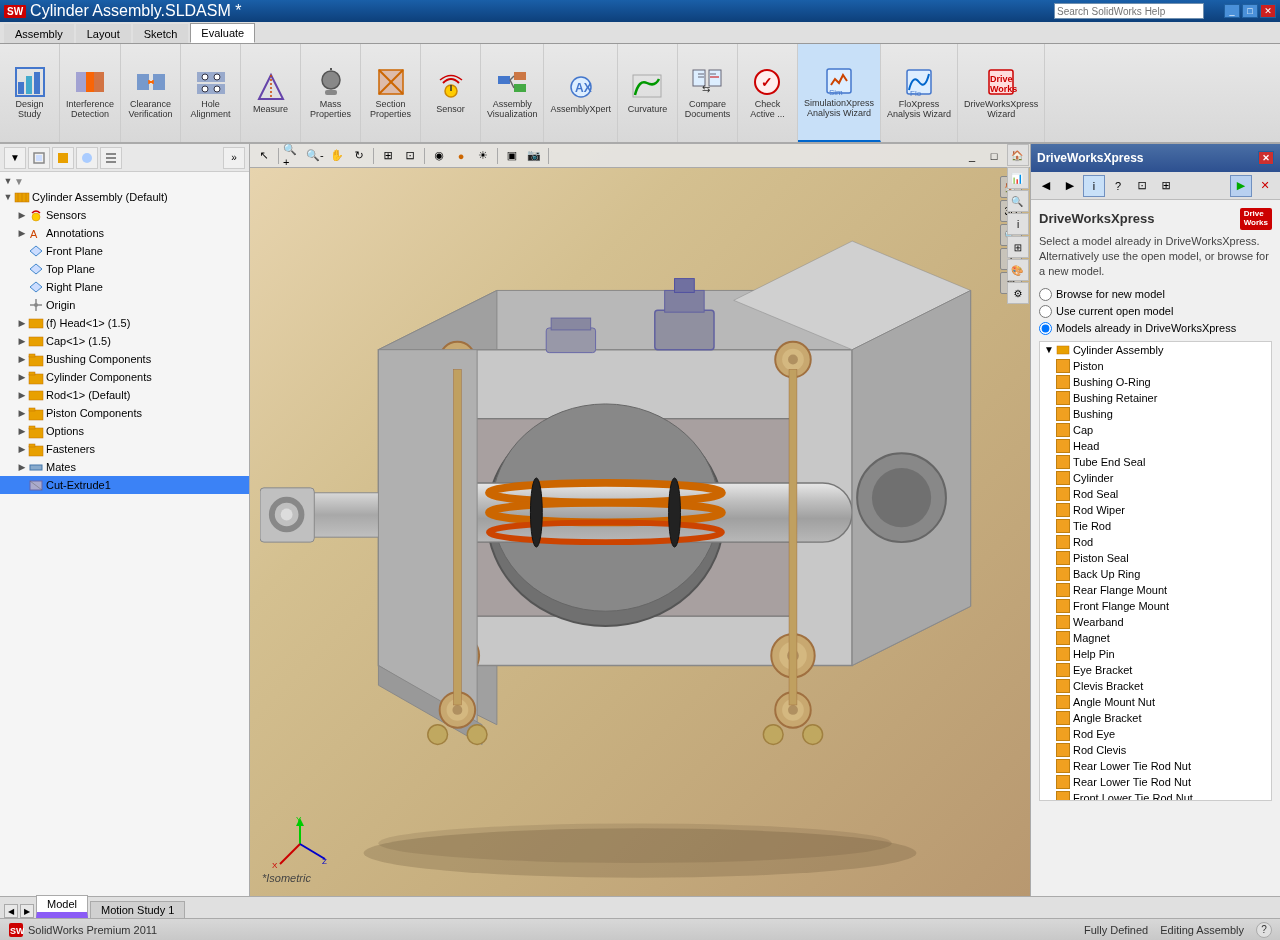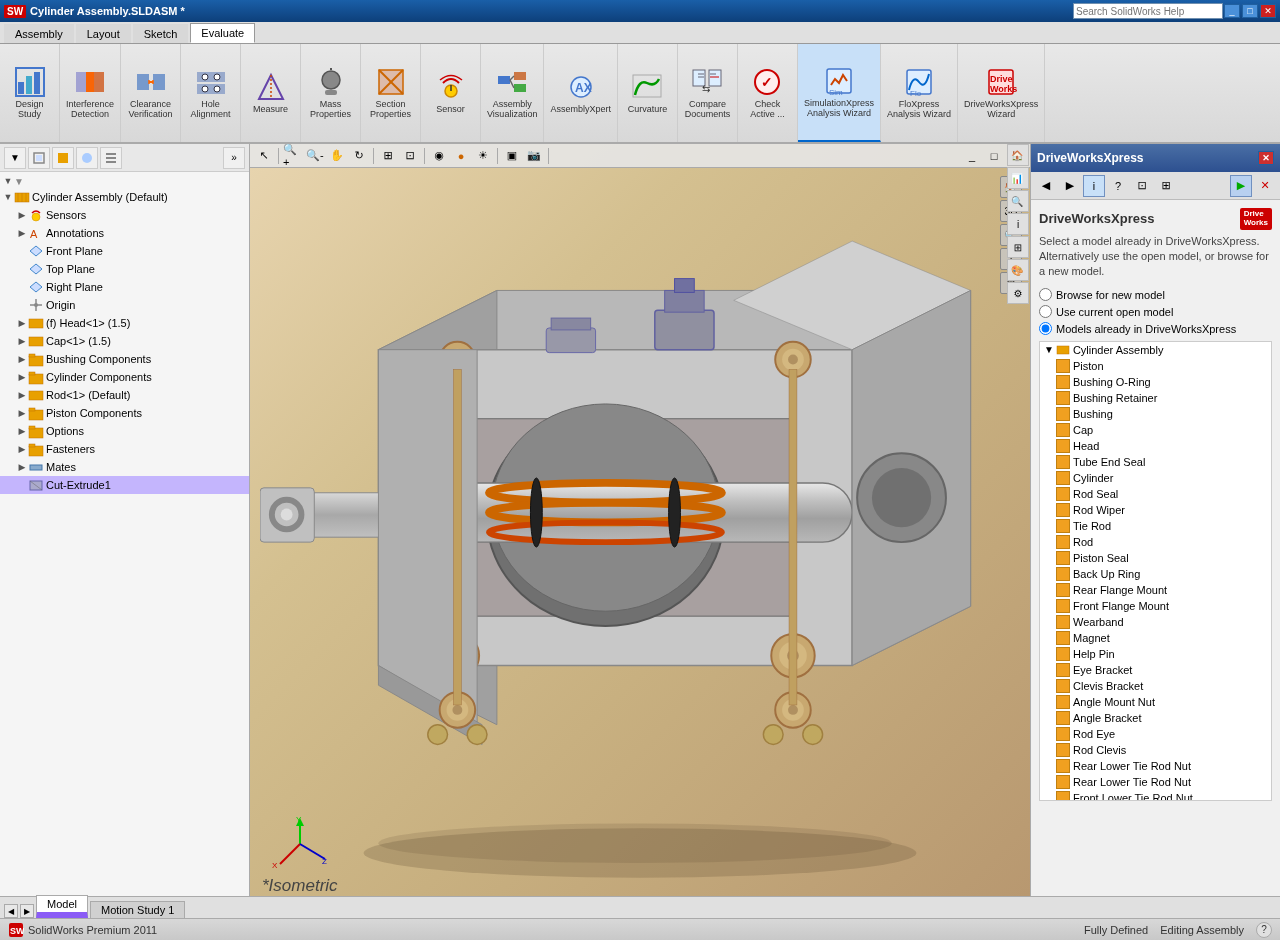--- a/index.html
+++ b/index.html
@@ -101,21 +101,21 @@
     }
     .tree-content { overflow-y: auto; flex: 1; padding: 2px 0; }
     .tree-item {
       display: flex;
       align-items: center;
       padding: 1px 2px;
       cursor: pointer;
       font-size: 11px;
       white-space: nowrap;
     }
-    .tree-item.selected { background: #c4b5fd; }
+    .tree-item.selected { background: #3b82f6; }
     .tree-expand { width: 12px; height: 12px; font-size: 9px; color: #555; flex-shrink: 0; display: flex; align-items: center; justify-content: center; }
     .tree-label { font-size: 11px; }
     .tree-indent-1 { padding-left: 16px; }
 
     
     .viewport {
       flex: 1;
       background: linear-gradient(135deg, #e8d5b0 0%, #d4c090 30%, #c8b080 60%, #b89870 100%);
       position: relative;
       overflow: hidden;
@@ -152,23 +152,23 @@
       width: 22px; height: 22px;
       background: rgba(200,200,200,0.8);
       border: 1px solid #888;
       cursor: pointer;
       display: flex; align-items: center; justify-content: center;
       font-size: 10px;
       border-radius: 2px;
     }
     .viewport-label {
       position: absolute;
-      bottom: 0;
+      bottom: 12px;
       left: 12px;
-      font-size: 17px;
+      font-size: 11px;
       color: #444;
       font-style: italic;
     }
 
     
     .model-svg {
       position: absolute;
       top: 28px; left: 10px; right: 10px; bottom: 40px;
     }
 
@@ -248,21 +248,21 @@
       padding: 2px 4px;
       border-radius: 2px;
     }
     .dw-description {
       font-size: 11px;
       color: #444;
       line-height: 1.4;
       margin-bottom: 8px;
     }
     .dw-radio-group { margin-bottom: 6px; }
-    .dw-radio { display: flex; align-items: flex-end; gap: 4px; margin-bottom: 4px; cursor: pointer; font-size: 11px; }
+    .dw-radio { display: flex; align-items: center; gap: 4px; margin-bottom: 4px; cursor: pointer; font-size: 11px; }
     .dw-tree {
       font-size: 11px;
       border: 1px solid #ccc;
       background: white;
       overflow-y: auto;
       flex: 1;
     }
     .dw-tree-item {
       display: flex;
       align-items: center;
@@ -328,23 +328,23 @@
       display: flex; align-items: center; justify-content: center;
       font-size: 8px;
     }
   </style>
 </head>
 <body>
 
 <div class="title-bar">
   <div class="title-bar-left">
     <span style="background:#cc0000;color:white;font-size:10px;font-weight:bold;padding:1px 3px;border-radius:1px;">SW</span>
-    <span style="color:white;font-size:11px;font-weight:bold;">Cylinder Assembly.SLDASM *</span>
-  </div>
-  <div style="display:flex;align-items:center;gap:1px;">
+    <span style="color:white;font-size:16px;">Cylinder Assembly.SLDASM *</span>
+  </div>
+  <div style="display:flex;align-items:center;gap:20px;">
     <input type="text" style="width: 150px; height: 16px; font-size: 10px; border: 1px solid rgb(112, 144, 176); padding: 0px 2px;" placeholder="Search SolidWorks Help">
     <div class="title-bar-controls">
       <div class="title-btn">_</div>
       <div class="title-btn">□</div>
       <div class="title-btn" style="background:#cc2020;">✕</div>
     </div>
   </div>
 </div>
 
 <div class="ribbon-tabs">

